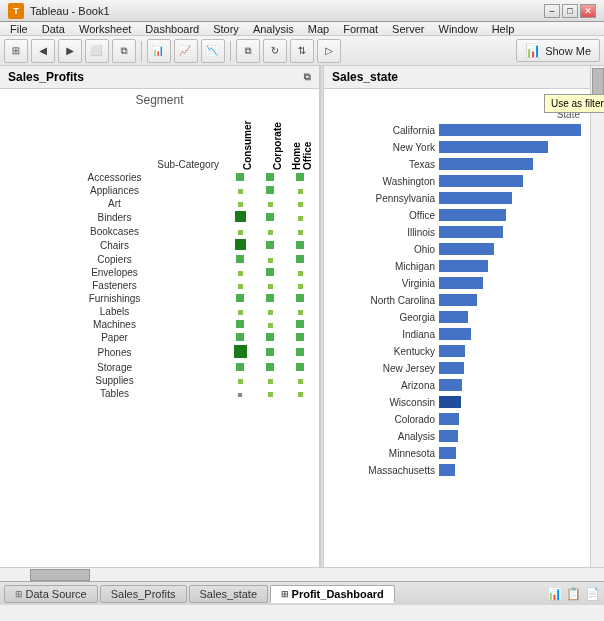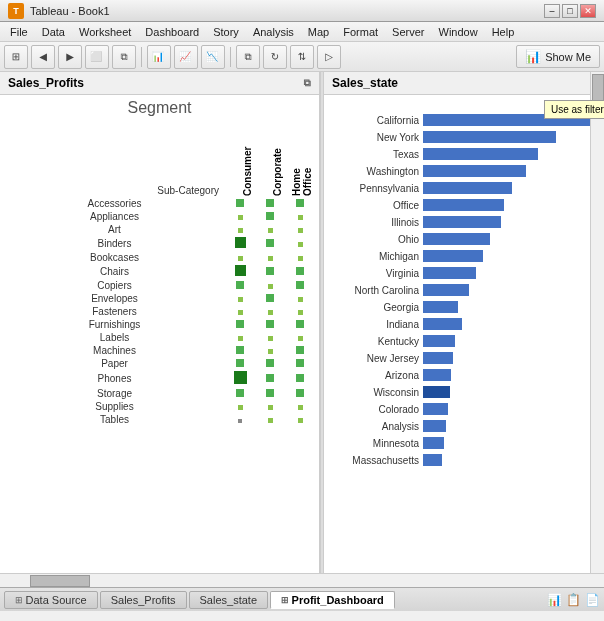--- a/index.html
+++ b/index.html
@@ -18,21 +18,21 @@
     .title-bar-left { display: flex; align-items: center; gap: 6px; font-size: 11px; }
     .title-bar-icon { width: 16px; height: 16px; background: #e67e00; border-radius: 2px; display: flex; align-items: center; justify-content: center; color: white; font-size: 9px; font-weight: bold; }
     .title-bar-title { font-size: 11px; color: #222; }
     .title-bar-controls { display: flex; gap: 2px; }
     .title-btn { width: 16px; height: 14px; background: linear-gradient(to bottom, #f5f5f5, #dcdcdc); border: 1px solid #999; cursor: pointer; font-size: 9px; display: flex; align-items: center; justify-content: center; }
 
     
     .menu-bar {
       background: linear-gradient(to bottom, #f5f5f5, #e8e8e8);
       border-bottom: 1px solid #ccc;
-      height: 20px;
+      height: 14px;
       display: flex;
       align-items: center;
       padding: 0 4px;
       gap: 2px;
     }
     .menu-item {
       padding: 2px 6px;
       font-size: 11px;
       color: #222;
       cursor: pointer;
@@ -96,23 +96,23 @@
     .panel-external-link { color: #666; font-size: 10px; cursor: pointer; }
 
     
     .chart-left {
       padding: 4px;
       overflow: auto;
       height: calc(100% - 30px);
     }
     .chart-segment-header {
       text-align: center;
-      font-size: 16px;
+      font-size: 12px;
       color: #555;
-      margin-bottom: 20px;
+      margin-bottom: 4px;
     }
     .chart-table { width: 100%; border-collapse: collapse; }
     .chart-table th, .chart-table td {
       font-size: 10px;
       padding: 1px 2px;
       text-align: center;
     }
     .chart-table .row-label {
       text-align: right;
       padding-right: 6px;
@@ -136,21 +136,21 @@
       flex: 1;
       overflow: hidden;
       position: relative;
     }
     .right-panel-header {
       background: #f0f0f0;
       border-bottom: 1px solid #ccc;
       padding: 4px 8px;
       font-size: 12px; font-weight: bold;
     }
-    .chart-right { padding: 4px; overflow: hidden; height: calc(100% - 30px); }
+    .chart-right { padding: 20px; overflow: hidden; height: calc(100% - 30px); }
     .bar-chart { width: 100%; }
     .bar-row {
       display: flex;
       align-items: center;
       height: 16px;
       margin-bottom: 1px;
     }
     .bar-label {
       width: 95px;
       text-align: right;

